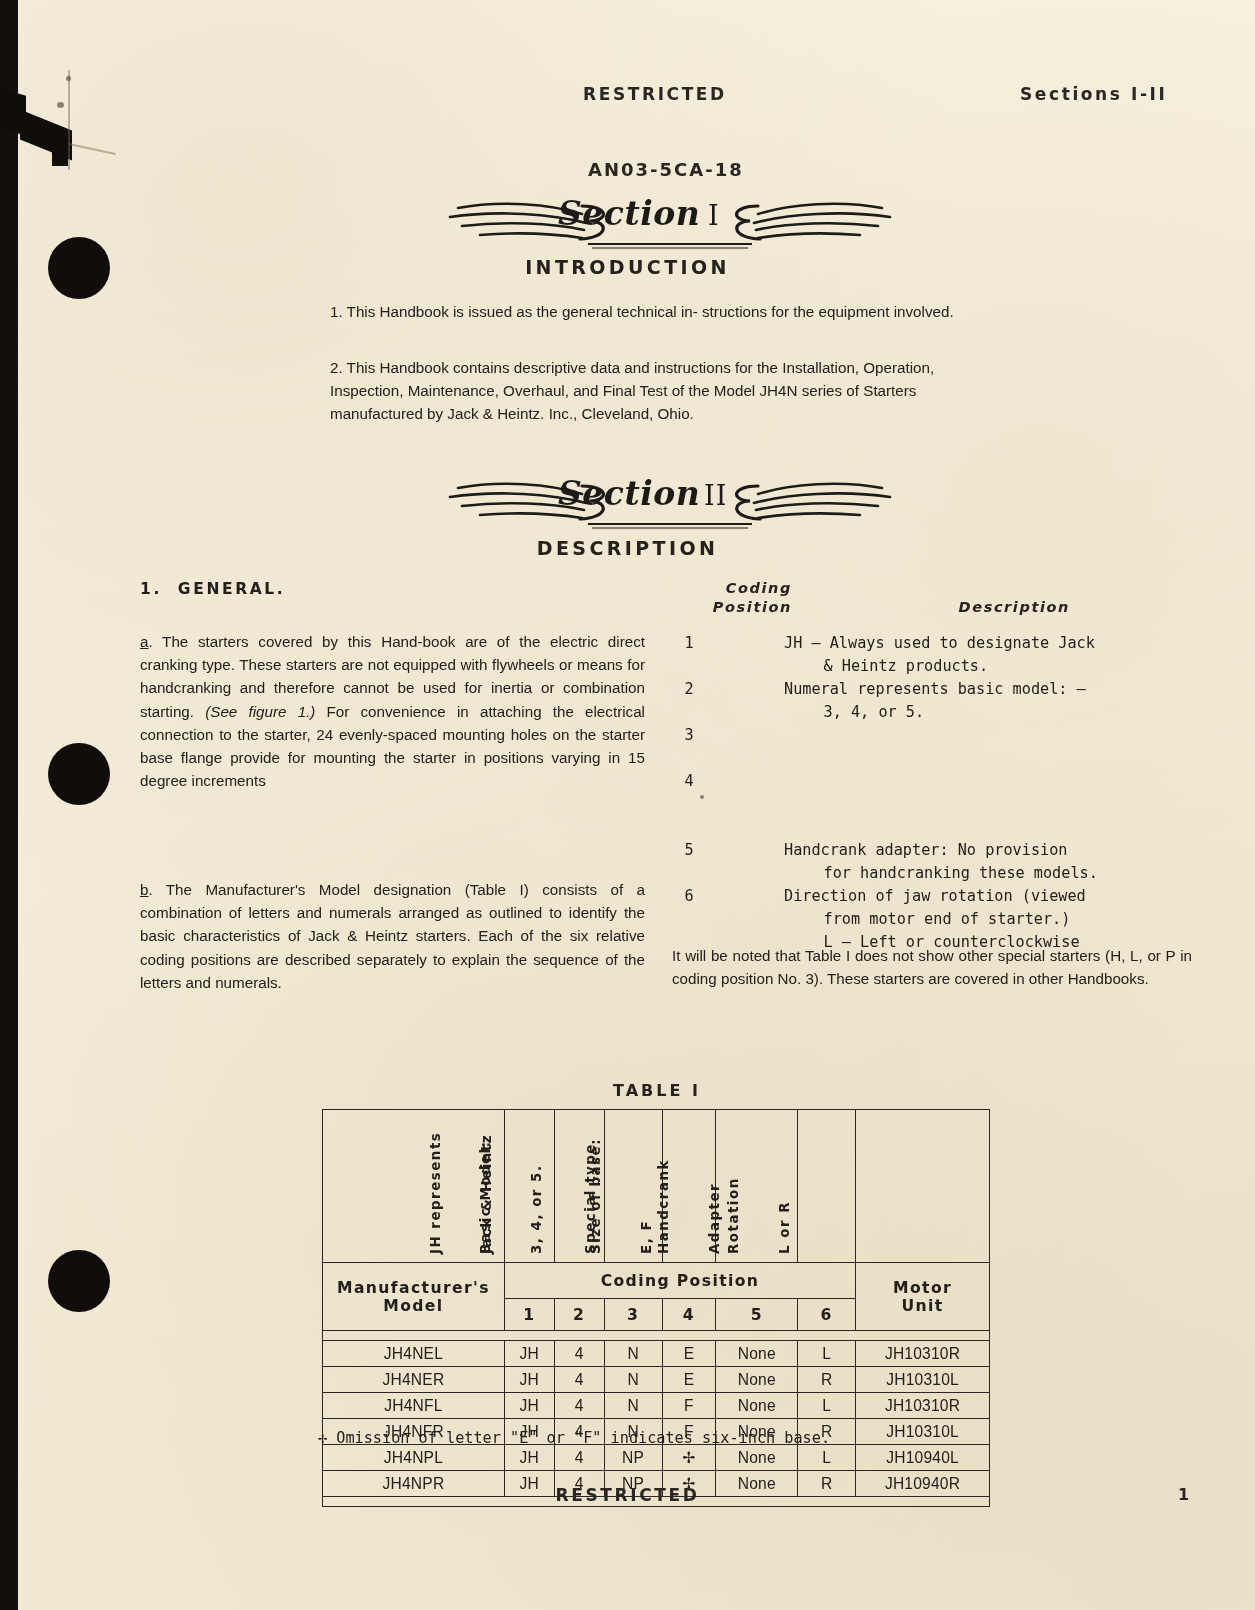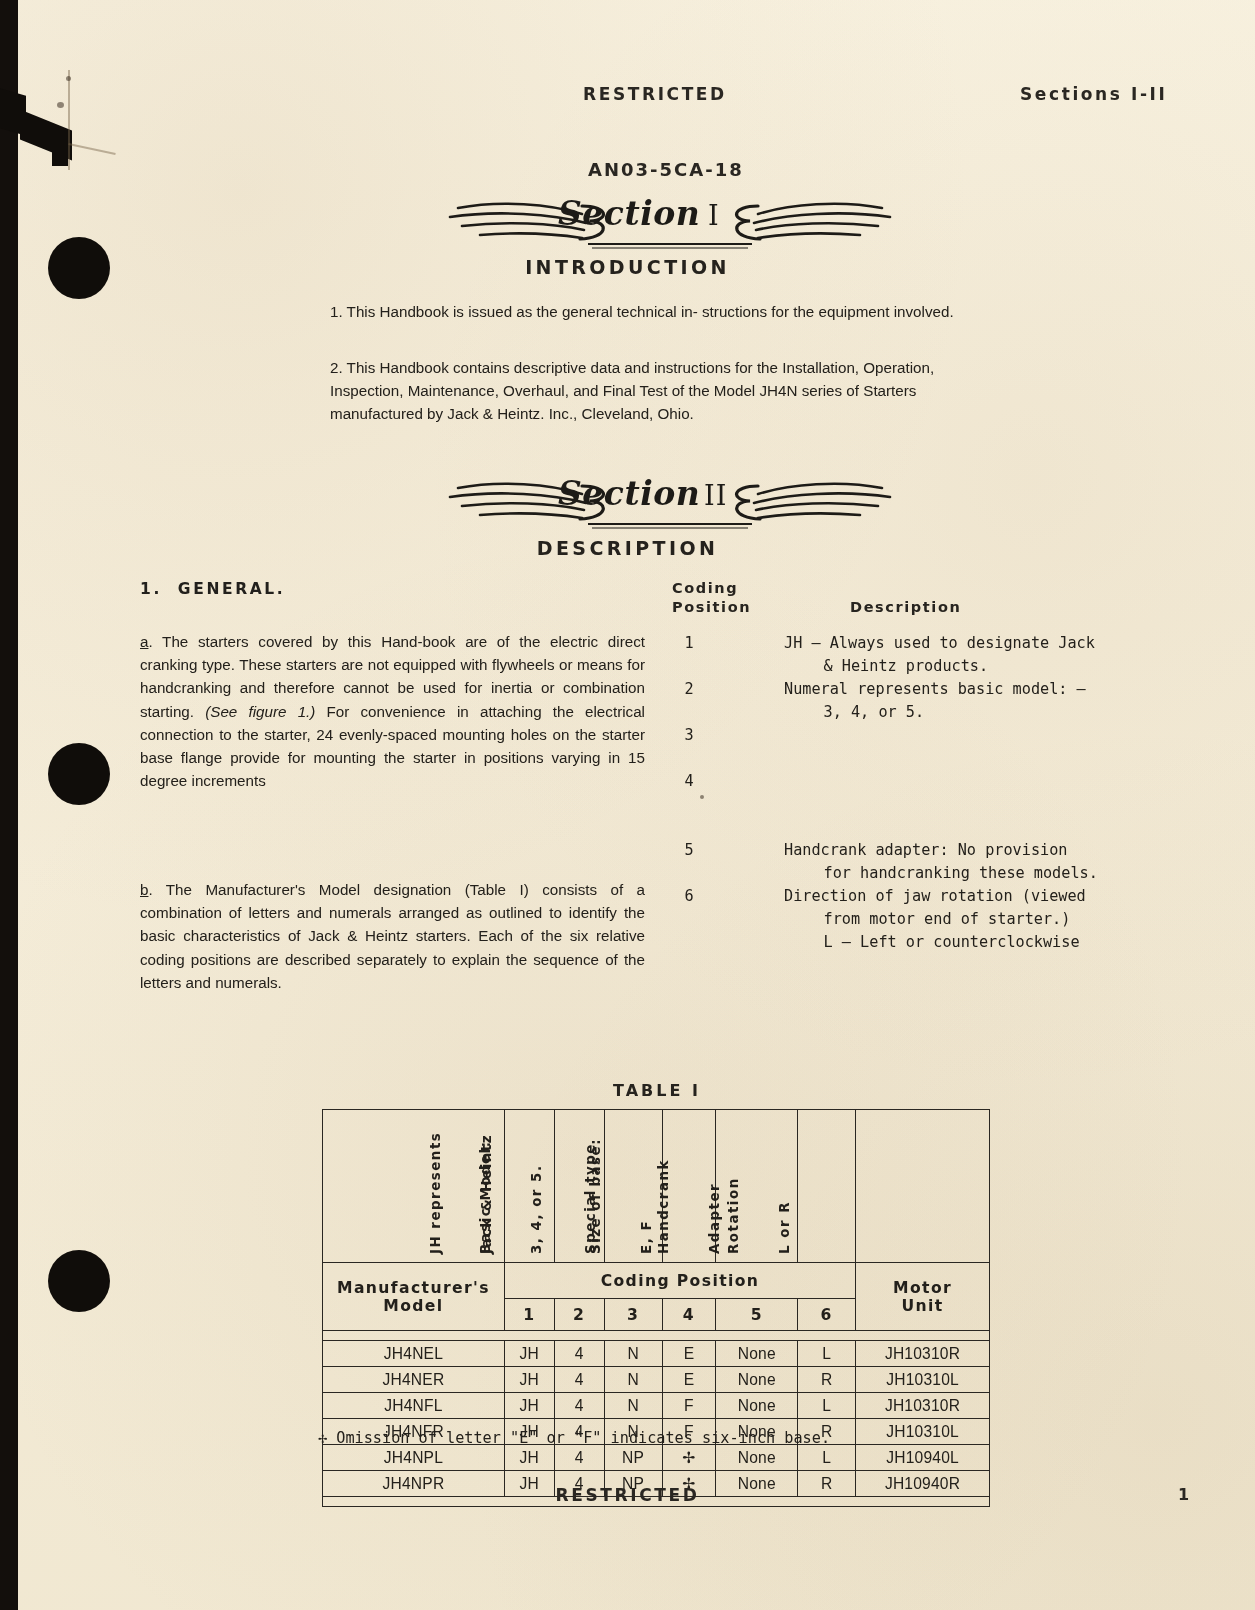--- a/index.html
+++ b/index.html
@@ -137,21 +137,22 @@
   .col-right { width: 520px; }
 
   
   .code-head {
     position: absolute;
     font-family: "DejaVu Sans", sans-serif;
     font-weight: bold;
     font-size: 14.5px;
     letter-spacing: 1.6px;
     color: #27241f;
-    text-align: left;
+    text-align: right;
+    font-style: italic;
   }
   .code-row {
     position: absolute;
     font-family: "DejaVu Sans Mono", monospace;
     font-size: 15.2px;
     line-height: 23px;
     color: #23201b;
   }
   .code-row .num {
     position: absolute;
@@ -382,20 +383,21 @@
 
     <div class="code-row" style="left:672px;top:885px;width:520px;">
       <span class="num">6</span>
       <span class="desc">
         <span>Direction of jaw rotation (viewed</span>
         <span class="ind">from motor end of starter.)</span>
         <span class="ind">L – Left or counterclockwise</span>
       </span>
     </div>
 
+    <div class="para col-right" style="left:672px;top:944px;">It will be noted that Table I does not show other special starters (H, L, or P in coding position No. 3).  These starters are covered in other Handbooks.</div>
 
     <div class="tbl-caption" style="left:613px;top:1081px;">TABLE I</div>
 
     <table class="tbl" style="left:322px;top:1109px;width:668px;">
       <colgroup>
         <col style="width:182px">
           <col style="width:50px">
           <col style="width:50px">
         <col style="width:58px">
           <col style="width:54px">

